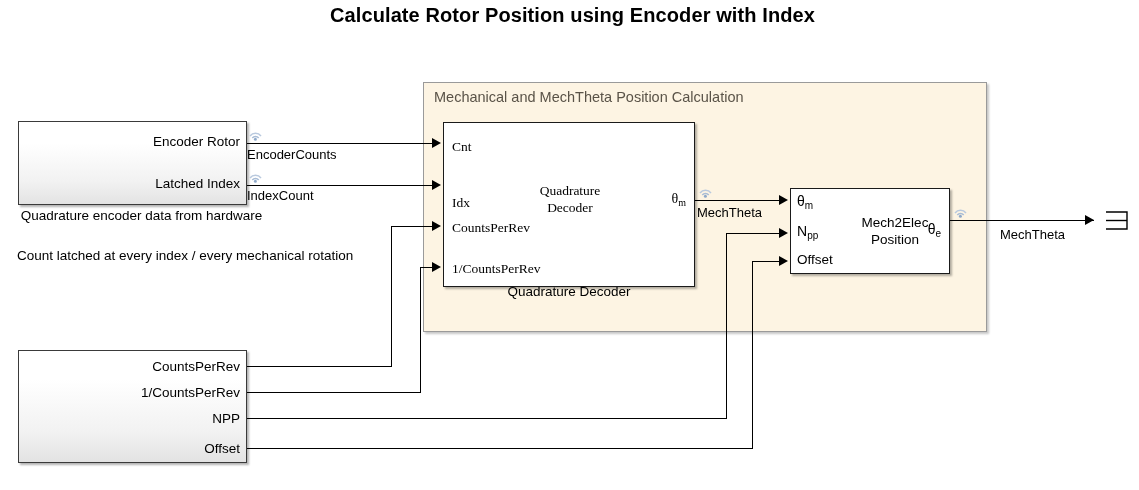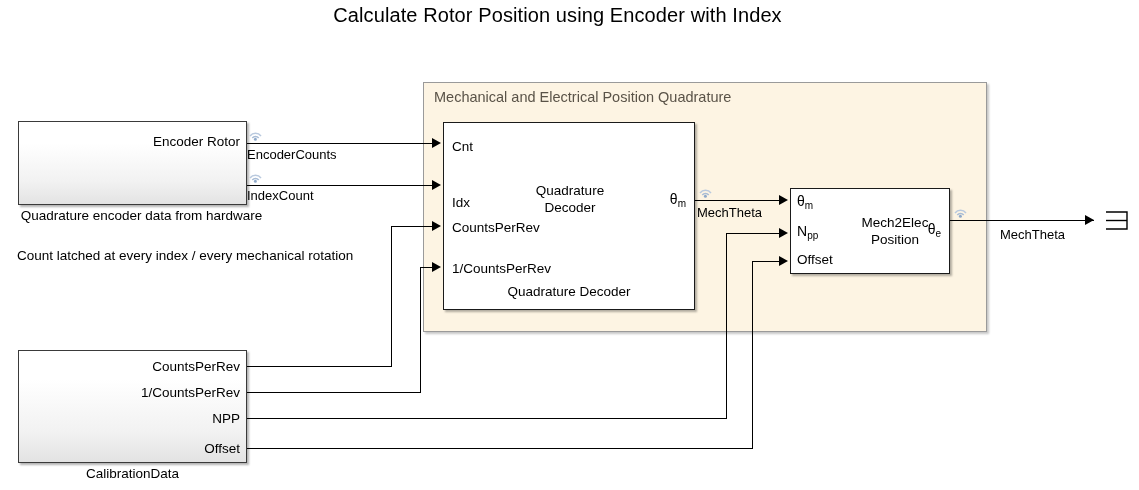--- a/index.html
+++ b/index.html
@@ -6,23 +6,23 @@
   body{
     width:1139px;height:490px;
     background:#ffffff;
     font-family:"Liberation Sans", sans-serif;
     overflow:hidden;
   }
   #canvas{position:relative;width:1139px;height:490px;}
 
   
   .title{
-    position:absolute;left:1px;top:4px;width:1113px;
+    position:absolute;left:16px;top:4px;width:1113px;
     text-align:center;
-    font-size:20px;font-weight:normal;color:#000;
+    font-size:20px;font-weight:bold;color:#000;
     letter-spacing:.1px;
   }
 
   
   .subsystem{
     position:absolute;
     background:#fdf4e3;
     border:1px solid #9a9a9a;
     box-shadow:2px 2px 2px rgba(0,0,0,.22);
   }
@@ -96,37 +96,37 @@
   .terminator{position:absolute;}
 </style>
 </head>
 <body>
 
 <div id="canvas">
 
   <div class="title">Calculate Rotor Position using Encoder with Index</div>
 
   <div class="subsystem" style="left:423px;top:82px;width:562px;height:248px;">
-    <div class="subsystem-title">Mechanical and Electrical Position Quadrature</div>
+    <div class="subsystem-title">Mechanical and MechTheta Position Calculation</div>
   </div>
 
   <div class="srcblock" style="left:18px;top:121px;width:229px;height:84px;"></div>
   <div class="port-r" style="left:47px;top:134px;width:193px;">Encoder Rotor</div>
+  <div class="port-r" style="left:47px;top:176px;width:193px;">Latched Index</div>
   <div class="blk-caption" style="left:0px;top:208px;width:283px;">Quadrature encoder data from hardware</div>
 
   <div class="annot" style="left:17px;top:246px;">Count latched at every index / every mechanical rotation</div>
 
   <div class="srcblock" style="left:18px;top:350px;width:229px;height:113px;"></div>
   <div class="port-r" style="left:47px;top:359px;width:193px;">CountsPerRev</div>
   <div class="port-r" style="left:47px;top:385px;width:193px;">1/CountsPerRev</div>
   <div class="port-r" style="left:47px;top:411px;width:193px;">NPP</div>
   <div class="port-r" style="left:47px;top:441px;width:193px;">Offset</div>
-  <div class="blk-caption" style="left:18px;top:466px;width:229px;">CalibrationData</div>
-
-  <div class="wblock" style="left:443px;top:122px;width:252px;height:188px;">
+
+  <div class="wblock" style="left:443px;top:122px;width:252px;height:165px;font-family:Liberation Serif, serif;">
     <div class="port-l" style="position:absolute;left:8px;top:16px;">Cnt</div>
     <div class="port-l" style="position:absolute;left:8px;top:56px;margin-top:16px;">Idx</div>
     <div class="port-l" style="position:absolute;left:8px;top:97px;">CountsPerRev</div>
     <div class="port-l" style="position:absolute;left:8px;top:138px;">1/CountsPerRev</div>
     <div class="blk-name" style="position:absolute;left:0;top:60px;width:252px;">Quadrature</div>
     <div class="blk-name" style="position:absolute;left:0;top:77px;width:252px;">Decoder</div>
 
     <div class="theta" style="position:absolute;right:8px;top:68px;">
       <span>θ</span><sub>m</sub>
     </div>

